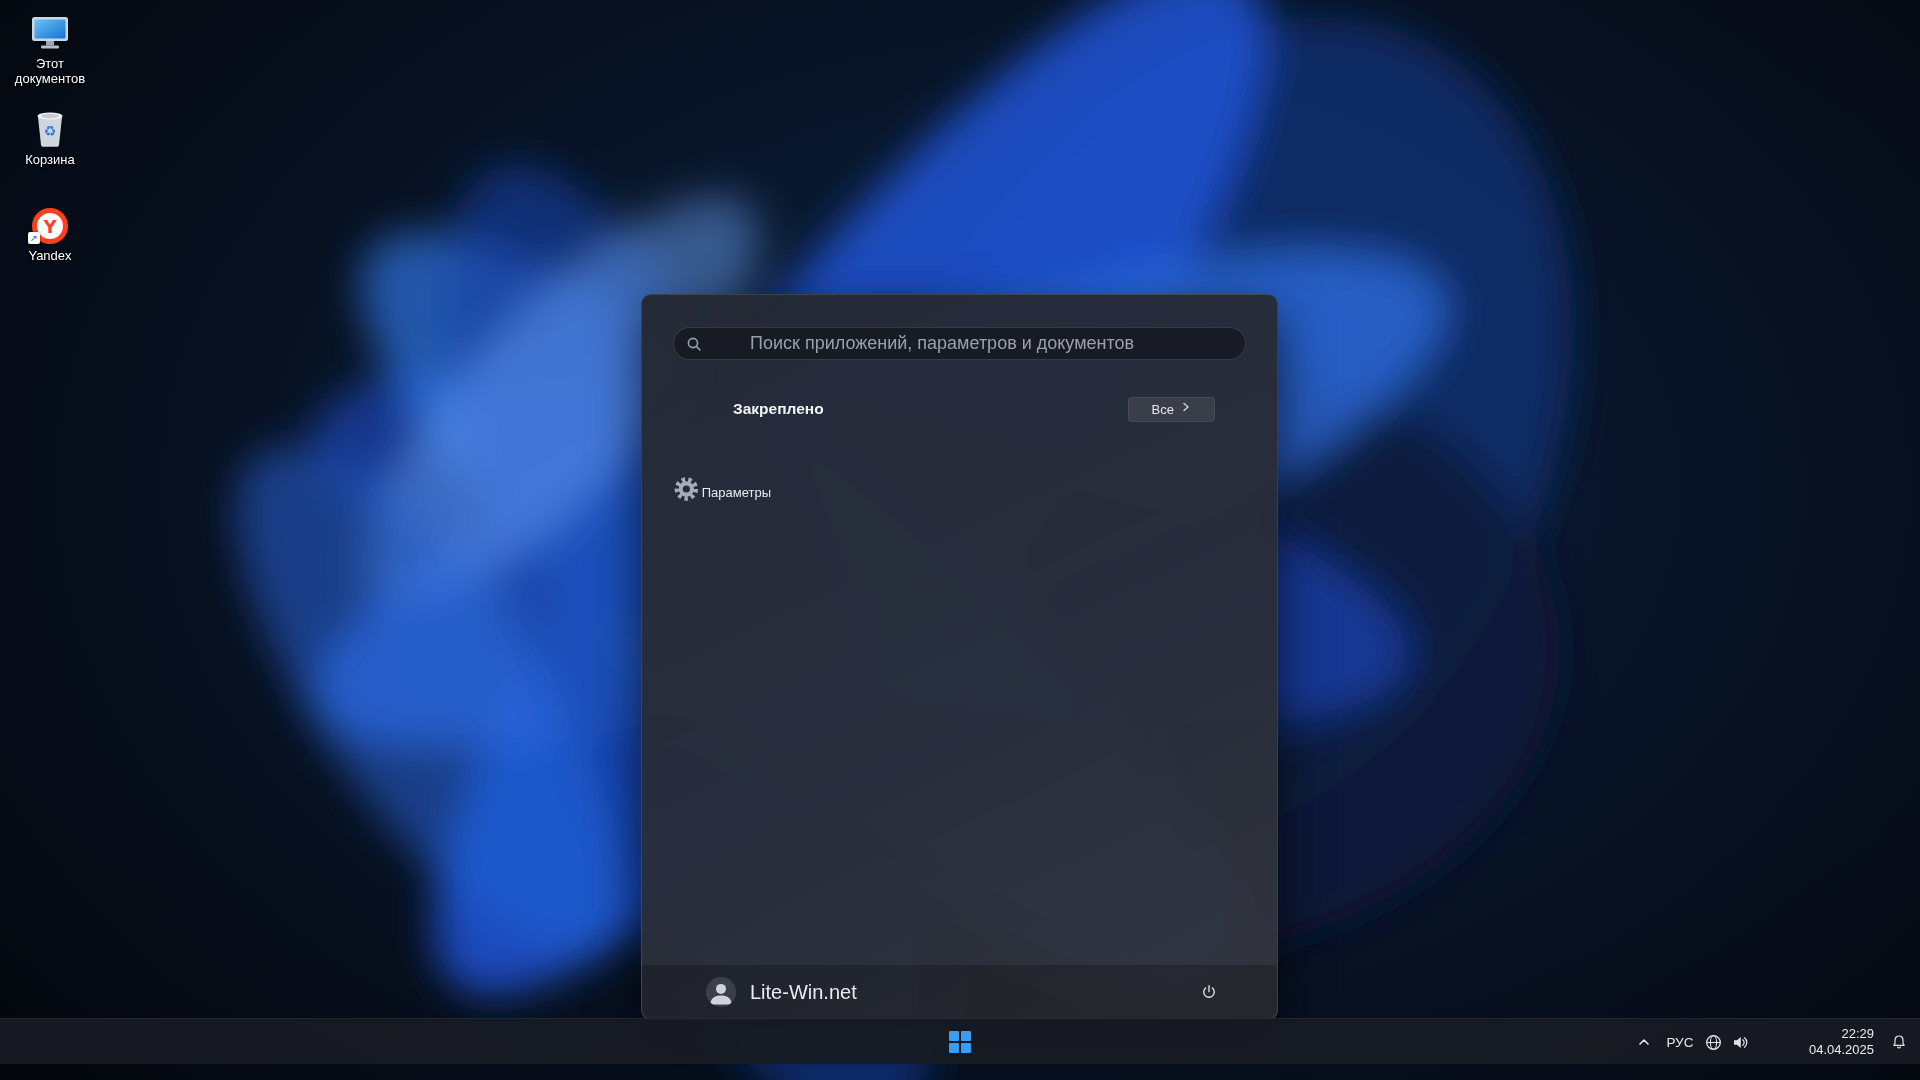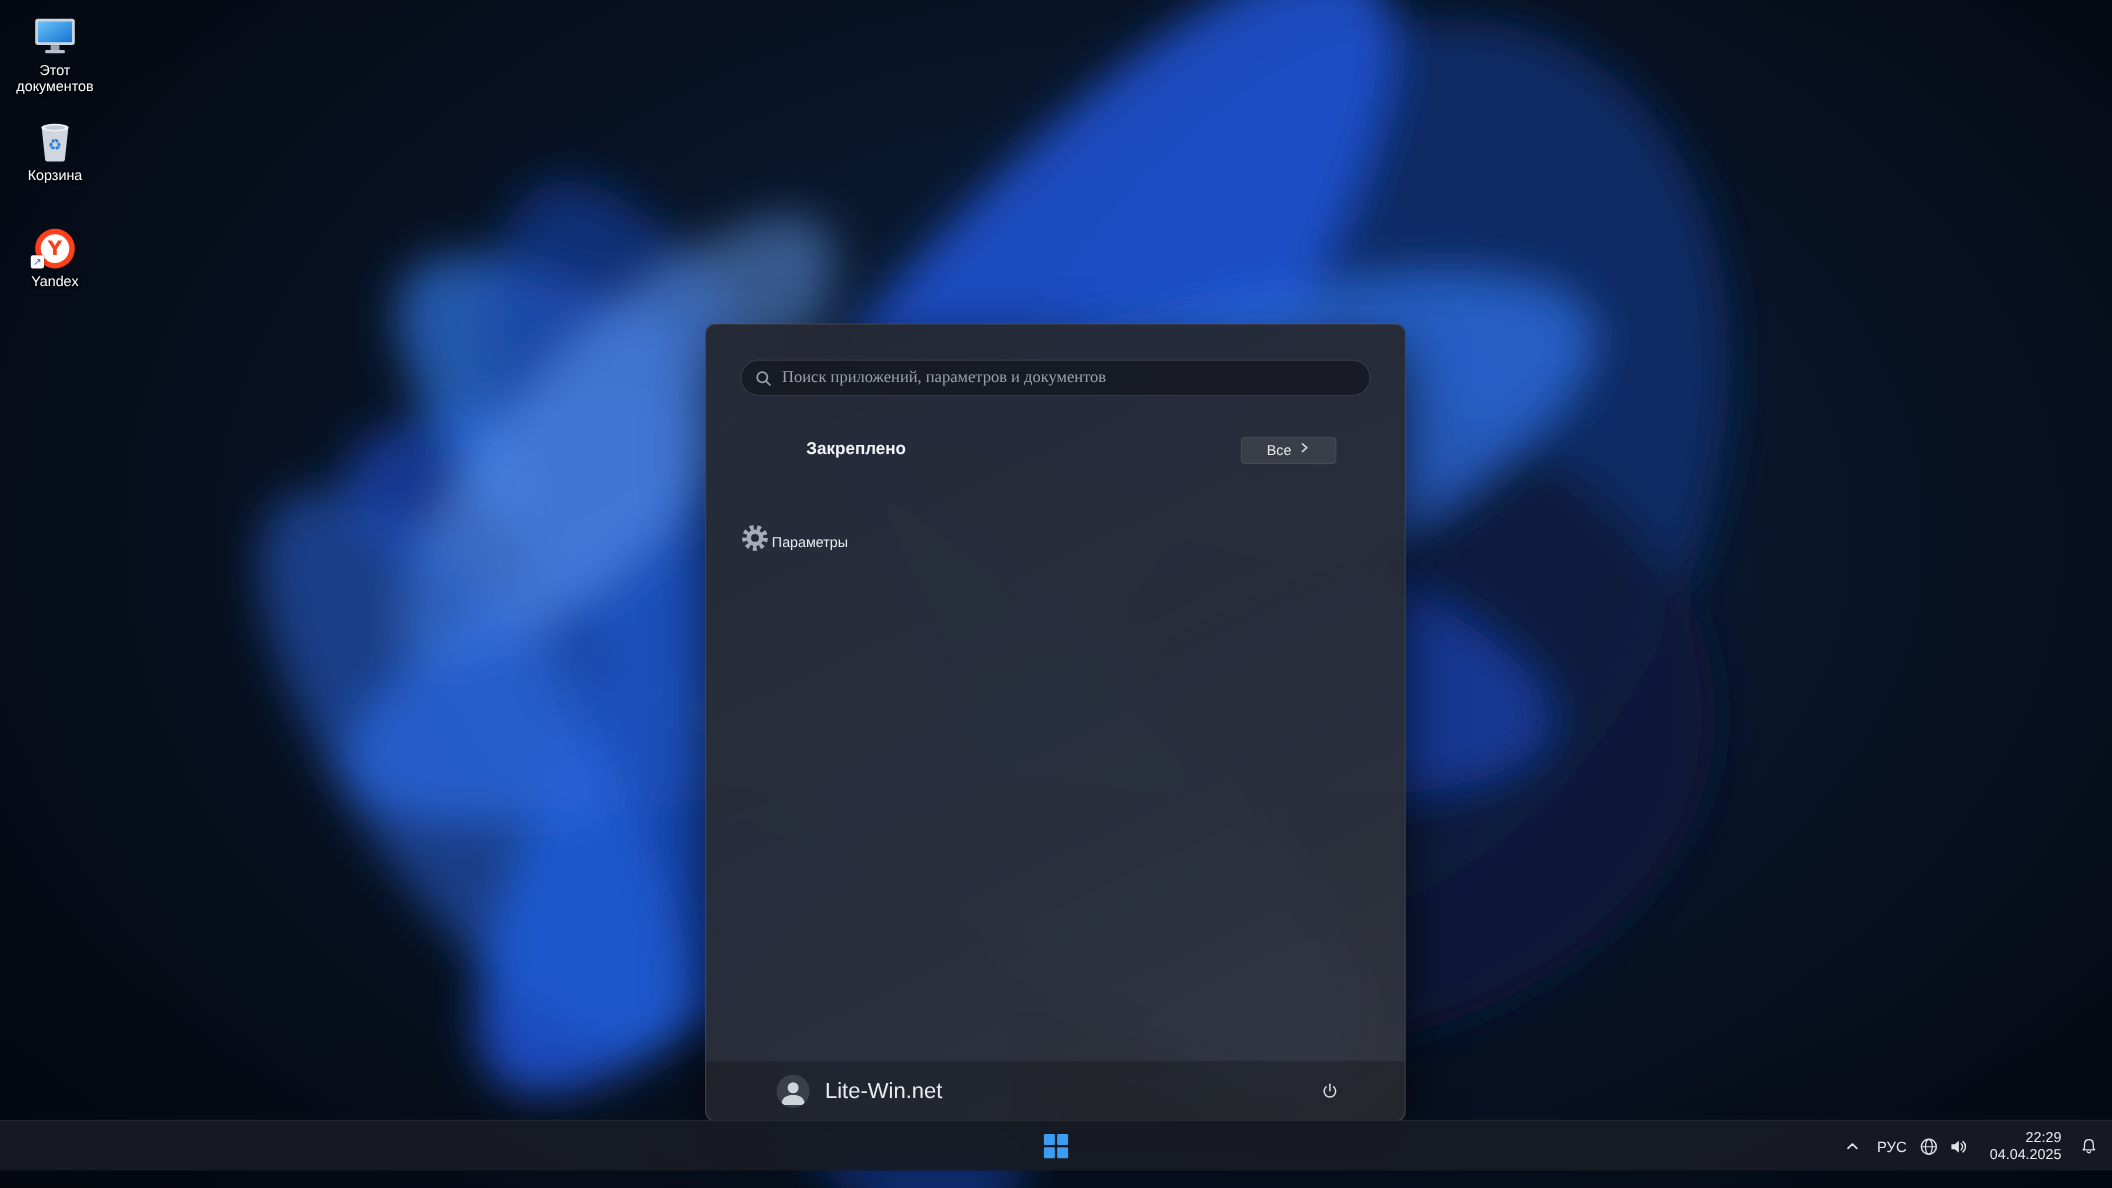--- a/index.html
+++ b/index.html
@@ -30,21 +30,21 @@
   .start-menu { position:absolute; left:641px; top:294px; width:637px; height:726px;
       background:linear-gradient(155deg, rgba(36,40,50,0.97) 0%, rgba(41,45,56,0.96) 60%, rgba(52,54,62,0.95) 100%);
       border:1px solid rgba(255,255,255,0.09); border-radius:10px;
       box-shadow:0 18px 50px rgba(0,0,0,0.65); }
 
   .search-wrap { position:absolute; left:31px; right:31px; top:32px; height:33px;
       background:rgba(12,14,20,0.55); border:1px solid rgba(255,255,255,0.14);
       border-radius:17px; display:flex; align-items:center; padding:0 12px; }
   .search-wrap svg { flex:0 0 auto; margin-right:9px; }
   .search-wrap input { flex:1; background:transparent; border:none; outline:none;
-      color:#dadde2; font-size:15px; font-family:Liberation Serif, serif; }
+      color:#dadde2; font-size:18px; font-family:Liberation Sans, sans-serif;margin-left:39px; }
   .search-wrap input::placeholder { color:#9aa0ab; }
 
   .section-row { position:absolute; left:62px; right:62px; top:100px; height:28px;
       display:flex; align-items:center; justify-content:space-between;margin-left:29px; }
   .pinned-title { color:#f2f3f5; font-size:15.5px; font-weight:600; }
   .all-btn { display:flex; align-items:flex-start; gap:7px; background:#3a3e48;
       border:1px solid rgba(255,255,255,0.07); border-radius:4px; color:#e6e8ec;
       font-size:13px; padding:4px 23px; cursor:pointer; font-family:inherit; }
 
   .tile { position:absolute; left:29px; top:147px; width:100px; height:86px; border-radius:6px;
@@ -72,21 +72,21 @@
   .win-logo span { background:#3b9df2; border-radius:1px; }
 
   .tray { position:absolute; right:6px; top:0; height:46px; display:flex; align-items:center; }
   .tray-btn { height:40px; display:flex; align-items:center; justify-content:center;
       border-radius:5px; cursor:pointer; color:#e6e8ec; }
   .tray-chevron { width:30px; }
   .tray-lang { width:42px; font-size:13.5px; }
   .tray-net { width:26px; }
   .tray-vol { width:28px; margin-right:6px; }
   .tray-clock { flex-direction:column; align-items:flex-end; padding:0 8px; font-size:13px;
-      line-height:1.25; color:#e8eaed; }
+      line-height:1.25; color:#e8eaed;margin-left:40px; }
   .tray-bell { width:30px; margin-left:2px; }
 </style>
 </head>
 <body>
 
 <div class="wallpaper">
   <svg viewBox="0 0 1920 1080" preserveAspectRatio="xMidYMid slice">
     <defs>
       <filter id="b1" x="-40%" y="-40%" width="180%" height="180%">
           <feGaussianBlur stdDeviation="20"></feGaussianBlur>

